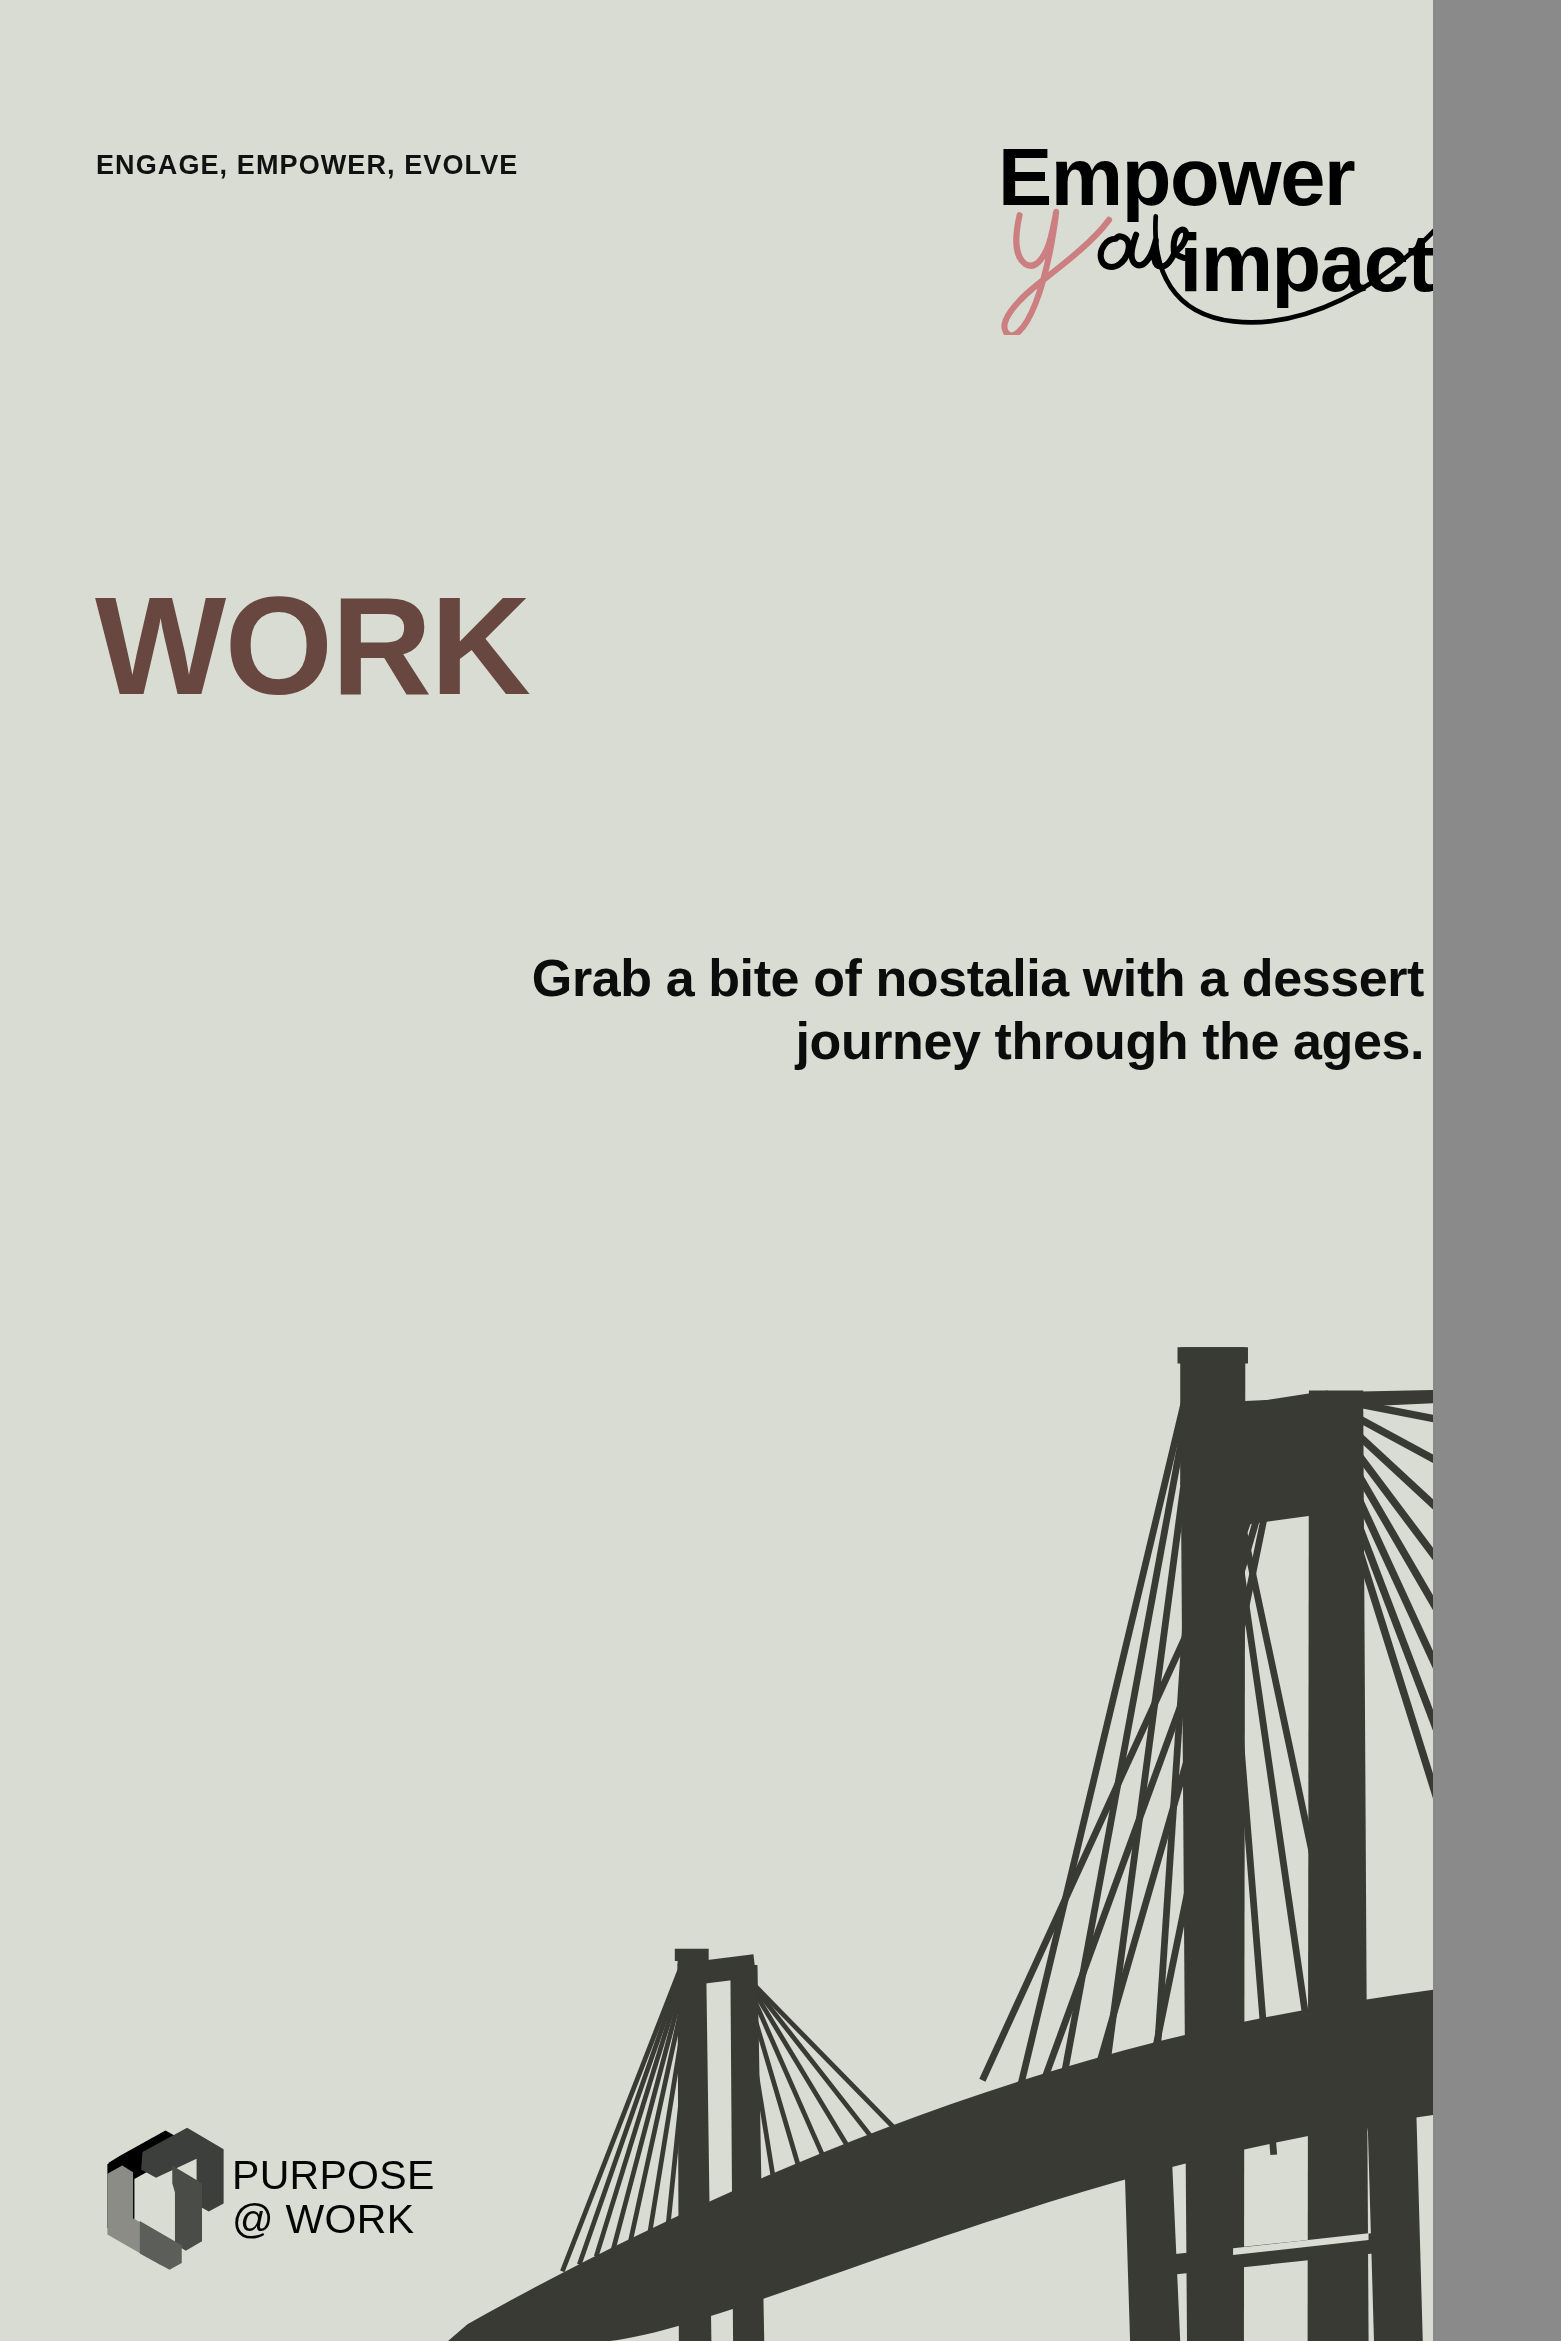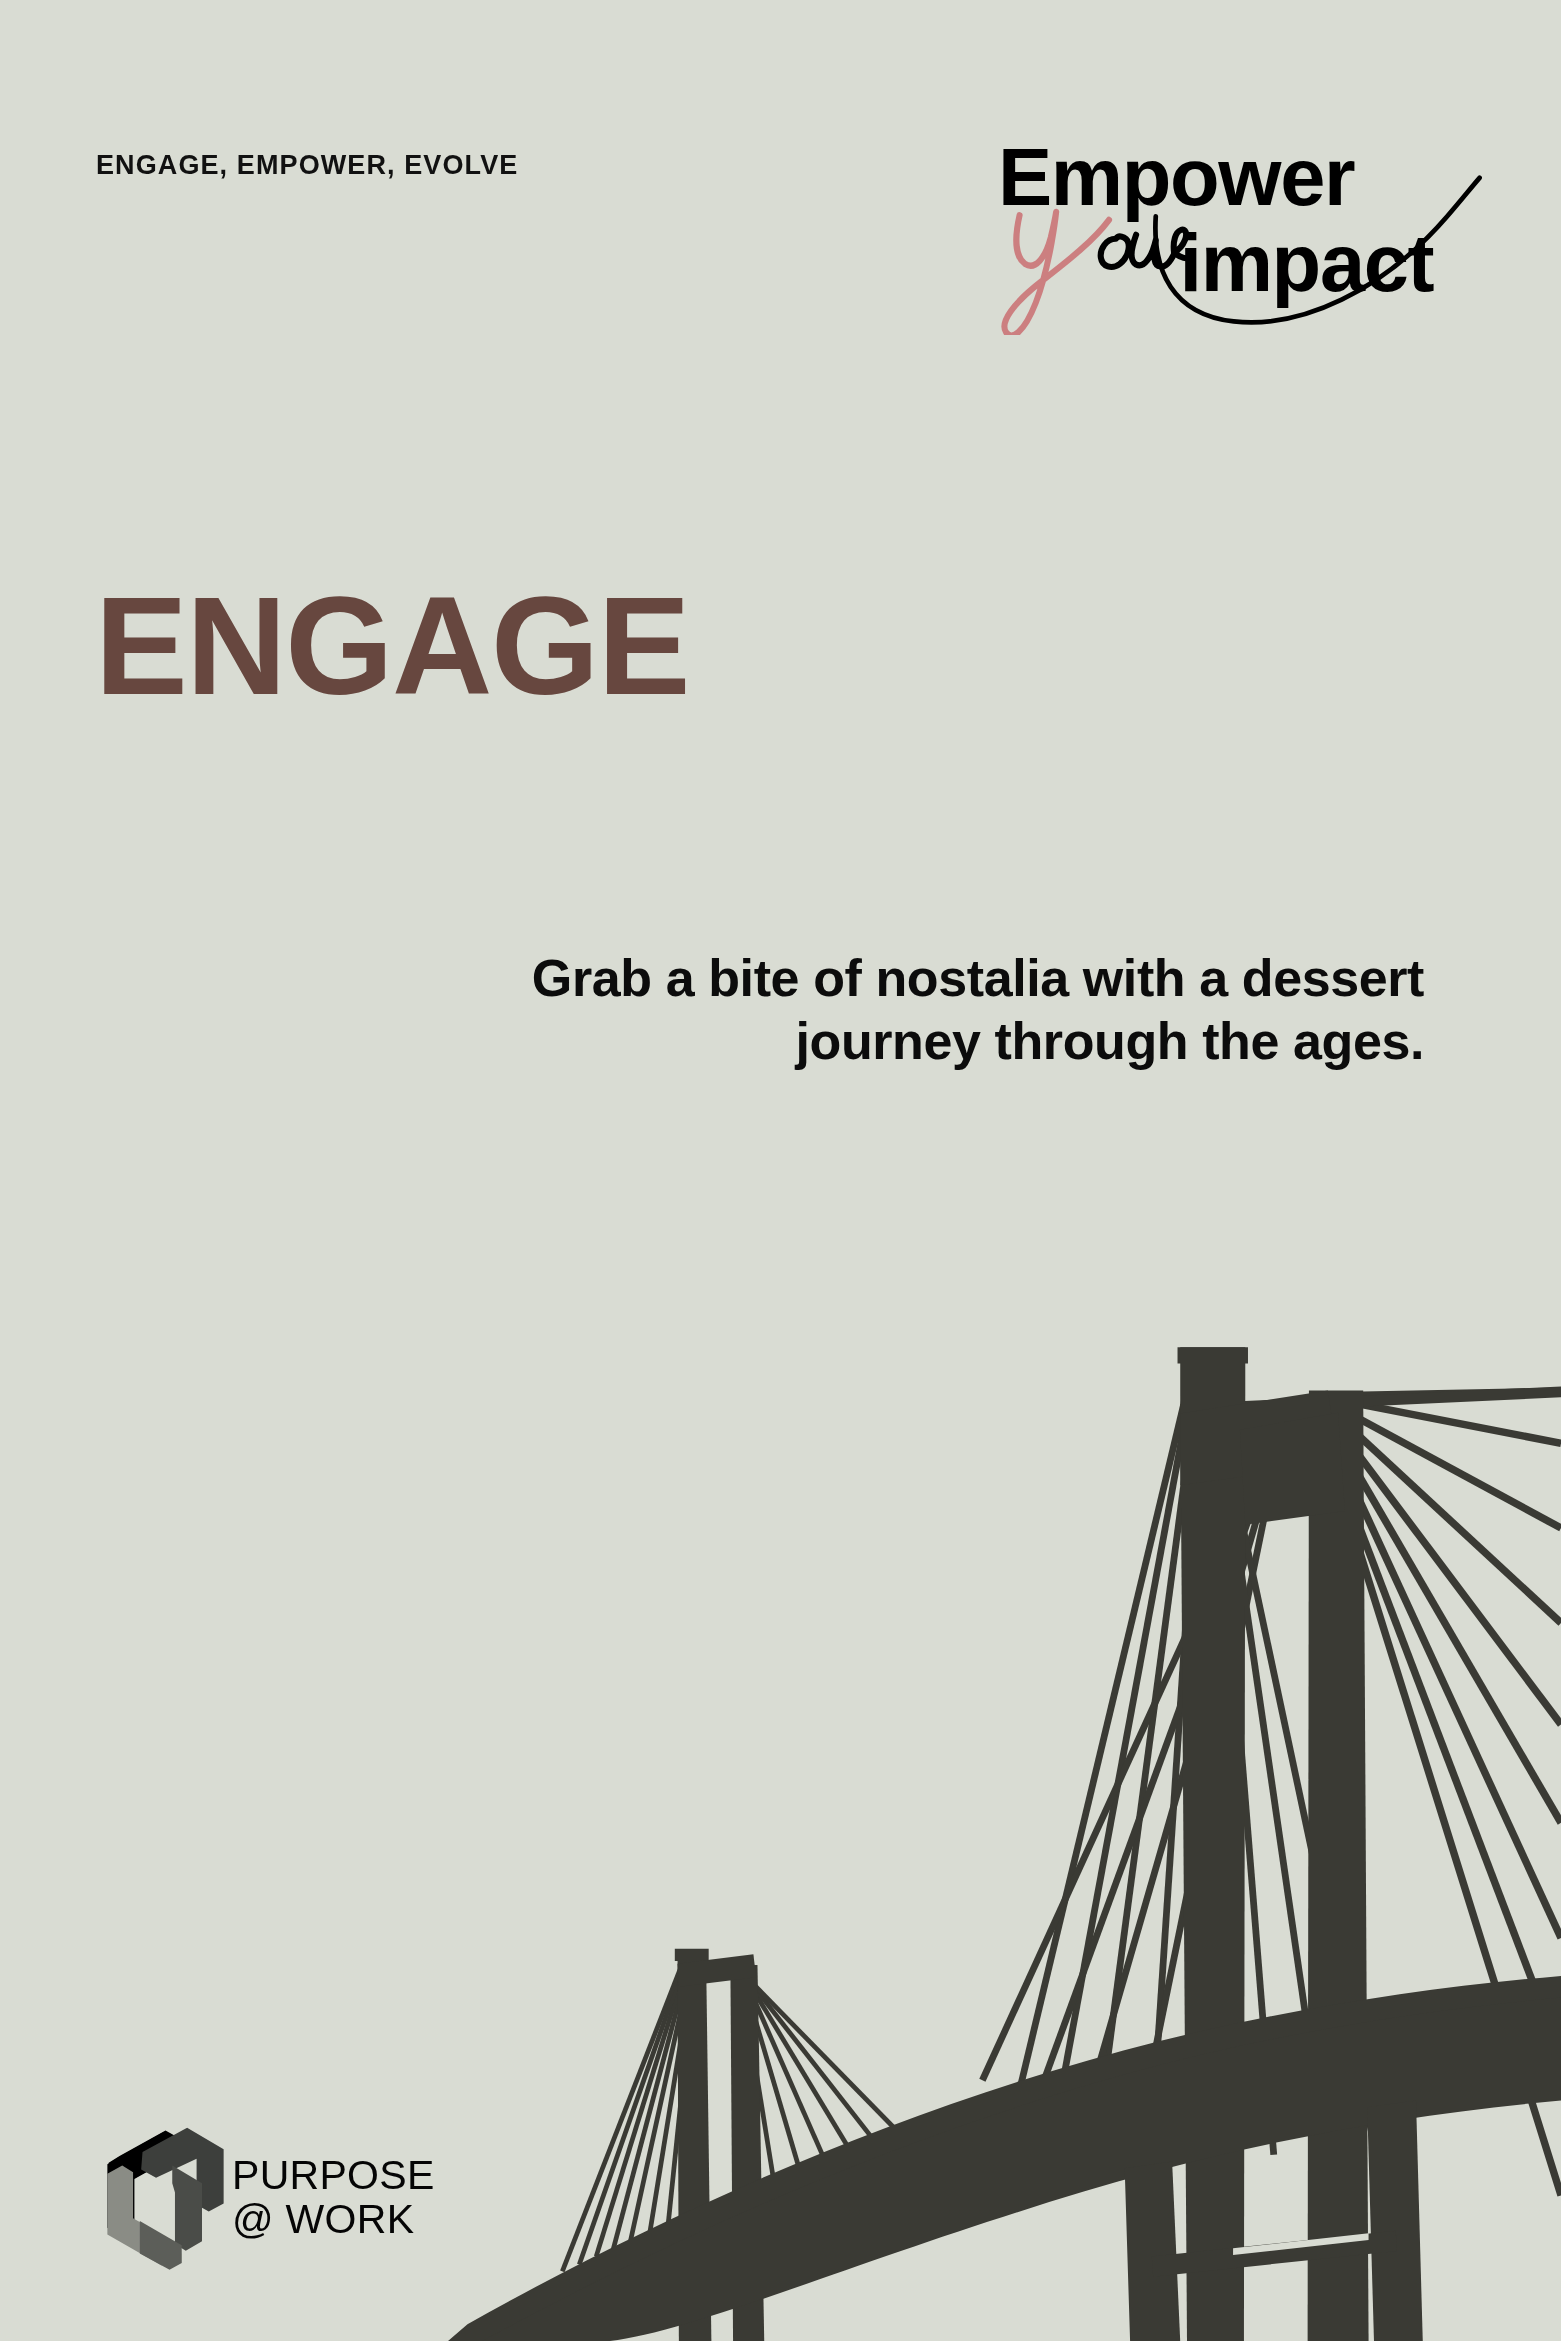--- a/index.html
+++ b/index.html
@@ -3,21 +3,21 @@
 <meta charset="utf-8">
 <title>Generational Bites Poster</title>
 <style>
   html, body {
     margin: 0;
     padding: 0;
     background: #8a8a8a;
   }
   #poster {
     position: relative;
-    width: 1561px;
+    width: 1433px;
     height: 2342px;
     overflow: hidden;
     background: #d9dcd3;
     font-family: "Liberation Sans", sans-serif;
     -webkit-font-smoothing: antialiased;
   }
 
   
   #eyebrow {
     position: absolute;
@@ -132,21 +132,21 @@
         <path d="M276 162 C 268 184, 266 200, 276 206 C 287 212, 299 196, 305 170
                  C 301 196, 302 208, 312 209 C 320 210, 328 200, 334 186" stroke="#000000"></path>
 
         <path d="M332 188 C 330 172, 334 158, 342 155 C 349 152, 352 160, 348 170
                  C 344 180, 336 186, 332 188 C 332 188, 340 196, 352 197" stroke="#000000"></path>
       </g>
     </svg>
   </div>
 
   <div id="headline">
-    <span class="hl-line" id="hl-2">ENGAGE</span>
+    <span class="hl-line" id="hl-2">WORK</span>
   </div>
 
   <div id="subtitle">
     <span class="sub-line">Grab a bite of nostalia with a dessert</span>
     <span class="sub-line">journey through the ages.</span>
   </div>
 
   <div id="bridge">
     <svg viewBox="0 0 2304 3456" xmlns="http://www.w3.org/2000/svg">
       <g fill="#3a3a34">

